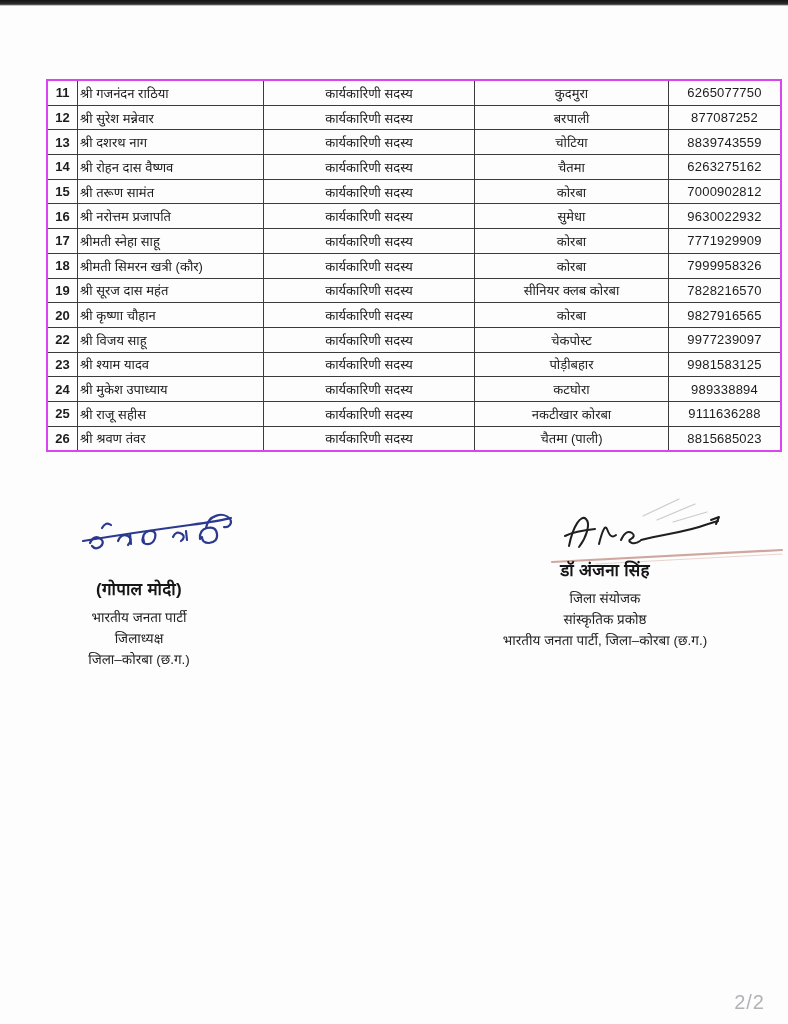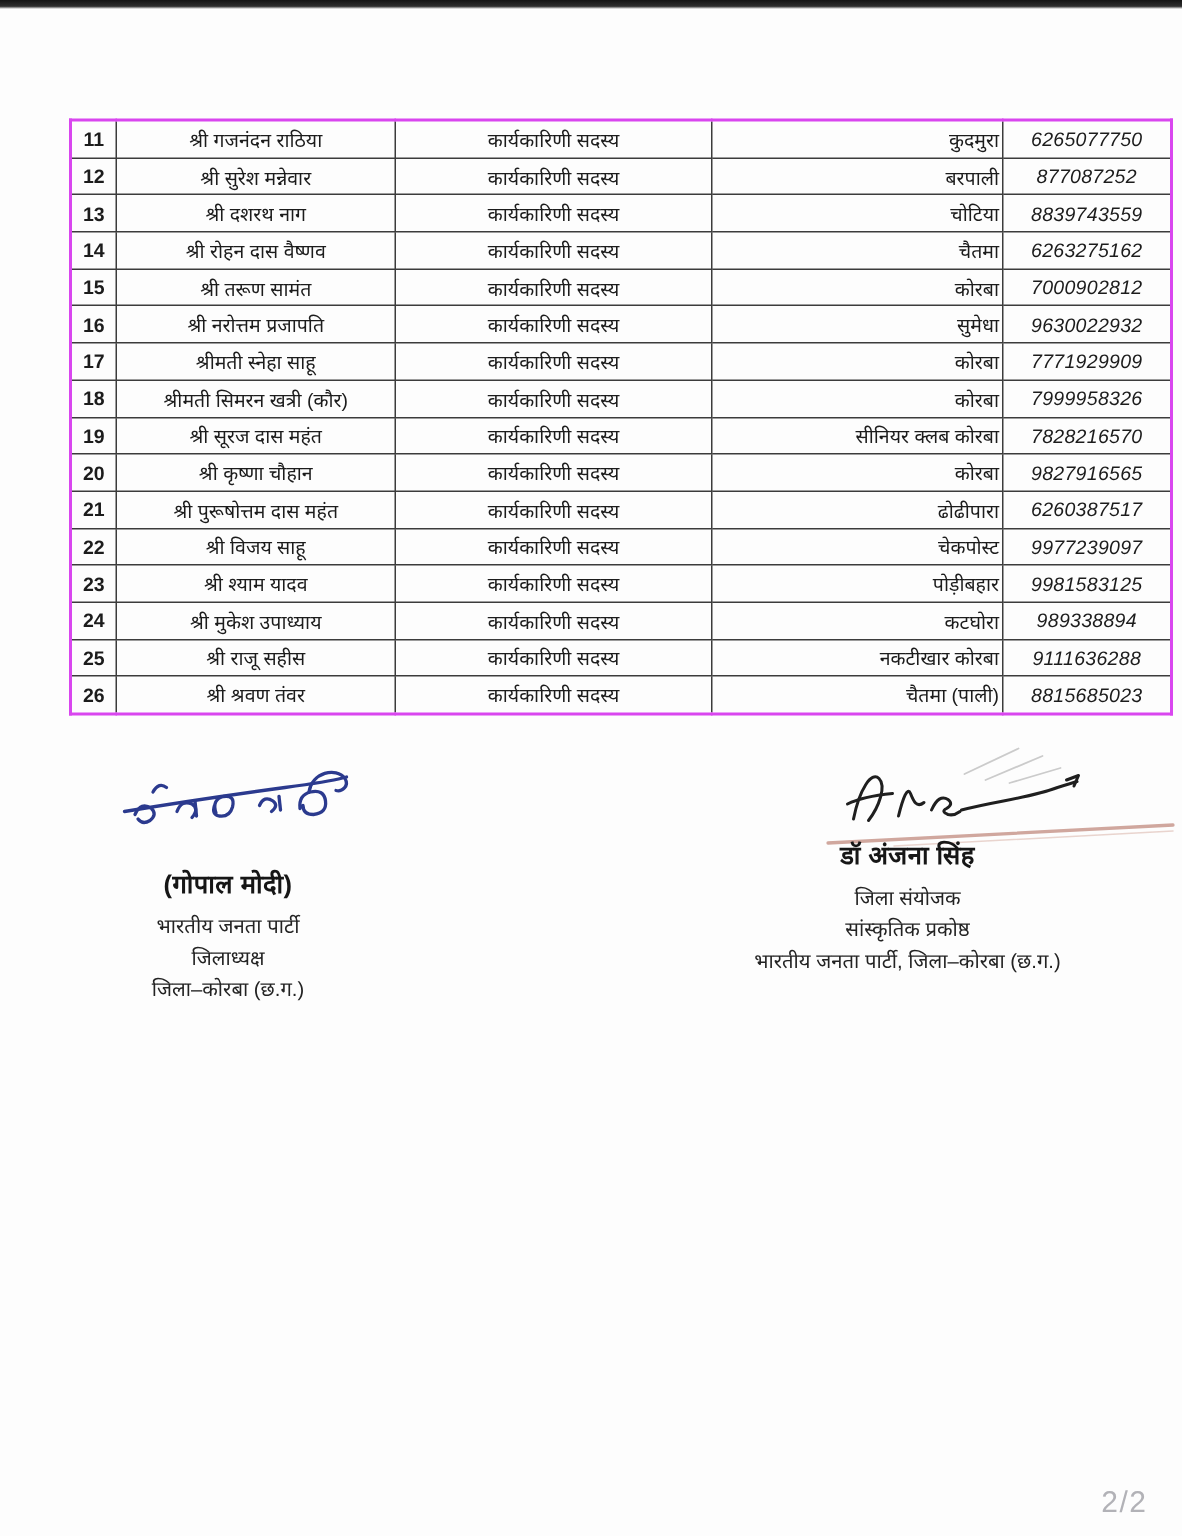--- a/index.html
+++ b/index.html
@@ -23,33 +23,33 @@
   table.members td{
     border:1.5px solid #3c3c3c;
     height:23.7px;
     font-size:13px;
     color:#1c1c1c;
     padding:0 2px;
     overflow:hidden;white-space:nowrap;
     vertical-align:middle;
   }
   td.col-serial{width:25px;text-align:center;font-weight:bold;font-size:12px;color:#2e2e2e;}
-  td.col-name{width:181px;text-align:center;padding-left:4px;}
+  td.col-name{width:181px;text-align:left;padding-left:4px;}
   td.col-position{width:206px;text-align:center;margin-top:48px;}
-  td.col-place{width:189px;text-align:right;}
-  td.col-phone{width:107px;text-align:center;font-size:13px;letter-spacing:.2px;color:#222;font-style:italic;}
+  td.col-place{width:189px;text-align:center;}
+  td.col-phone{width:107px;text-align:center;font-size:13px;letter-spacing:.2px;color:#222;}
   .sig-block{
     position:absolute;text-align:center;
   }
   .sig-block .sig-name{font-size:17px;font-weight:bold;color:#161616;margin-bottom:7px;letter-spacing:.3px;}
   .sig-block .sig-line{font-size:13.5px;line-height:21px;color:#232323;}
   .sig-left-art{position:absolute;left:78px;top:509px;}
   .sig-right-art{position:absolute;left:545px;top:496px;}
   .crease-art{position:absolute;left:550px;top:545px;}
-  .block-left{left:57px;top:577px;width:190px;}
+  .block-left{left:44px;top:577px;width:190px;}
   .block-right{left:445px;top:558px;width:320px;}
   .page-number{
     position:absolute;right:23px;bottom:10px;
     font-size:20px;color:#b2b2b7;letter-spacing:1px;
   }
 </style>
 </head>
 <body>
 
 <div class="top-edge"></div>
@@ -118,27 +118,20 @@
         <td class="col-position">कार्यकारिणी सदस्य</td>
         <td class="col-place">सीनियर क्लब कोरबा</td>
         <td class="col-phone">7828216570</td>
       </tr>
       <tr>
         <td class="col-serial">20</td>
         <td class="col-name">श्री कृष्णा चौहान</td>
         <td class="col-position">कार्यकारिणी सदस्य</td>
         <td class="col-place">कोरबा</td>
         <td class="col-phone">9827916565</td>
-      </tr>
-      <tr>
-        <td class="col-serial">21</td>
-        <td class="col-name">श्री पुरूषोत्तम दास महंत</td>
-        <td class="col-position">कार्यकारिणी सदस्य</td>
-        <td class="col-place">ढोढीपारा</td>
-        <td class="col-phone">6260387517</td>
       </tr>
       <tr>
         <td class="col-serial">22</td>
         <td class="col-name">श्री विजय साहू</td>
         <td class="col-position">कार्यकारिणी सदस्य</td>
         <td class="col-place">चेकपोस्ट</td>
         <td class="col-phone">9977239097</td>
       </tr>
       <tr>
         <td class="col-serial">23</td>

